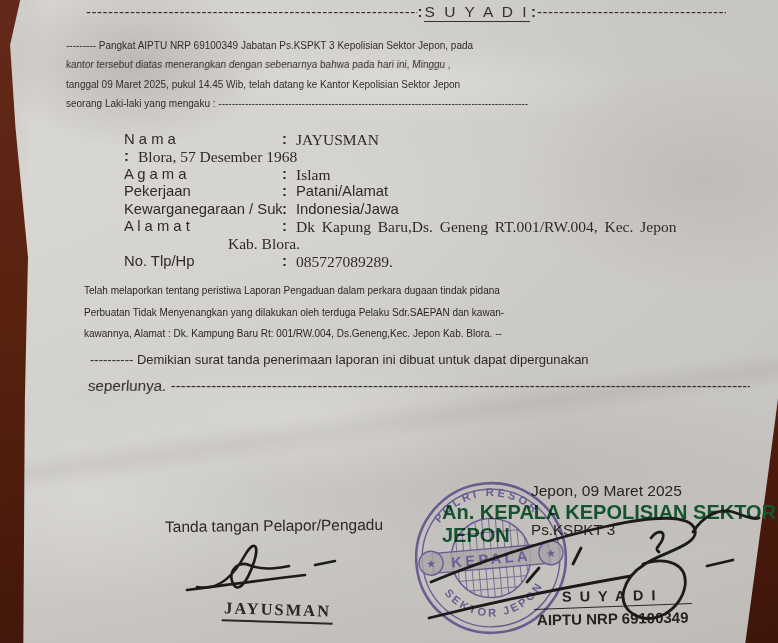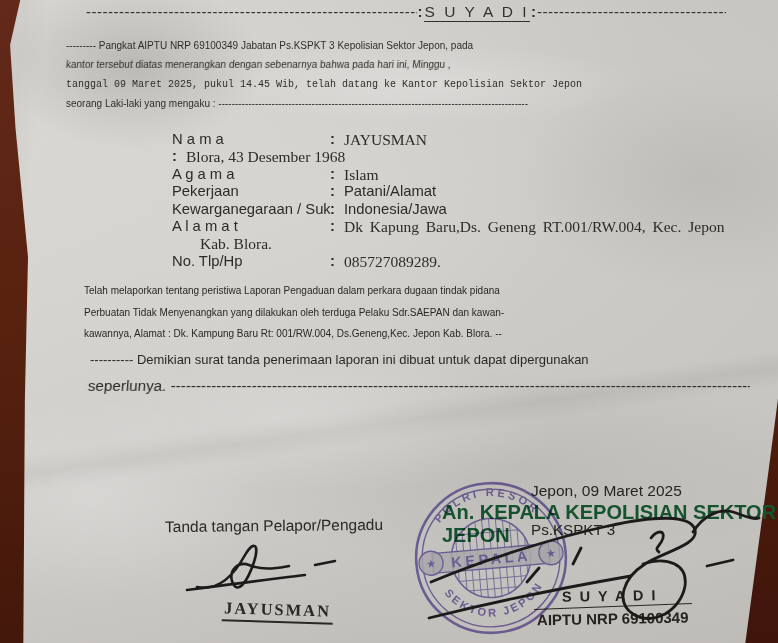--- a/index.html
+++ b/index.html
@@ -34,30 +34,30 @@
   .nowrap{white-space:nowrap;overflow:hidden;}
   
   .title-row{top:3px;left:86px;width:640px;display:flex;align-items:baseline;font-size:15px;color:#34312d;}
   .dash-fill{flex:1 1 0;min-width:0;white-space:nowrap;overflow:hidden;letter-spacing:.5px;}
   .dash-left{flex-grow:1.75;}
   .title-name{font-size:15.5px;letter-spacing:2.5px;border-bottom:1.6px solid #34312d;padding:0 1px;font-weight:500;}
   .title-colon{font-weight:600;padding:0 1px;}
   
   .intro{top:36px;left:66px;width:684px;font-size:10px;line-height:19.3px;color:#302d29;}
   .intro .l2{filter:blur(.55px);transform:skewX(-6deg);}
-  .intro .l3{filter:blur(.35px);font-family:Liberation Mono, monospace;}
+  .intro .l3{filter:blur(.35px);}
   
   .fields{top:131px;left:124px;width:640px;font-size:14.8px;line-height:17.4px;color:#2e2b27;}
-  .frow{display:flex;align-items:center;margin-left:48px;}
+  .frow{display:flex;align-items:center;}
   .flabel{width:158px;flex-shrink:0;white-space:nowrap;overflow:hidden;}
   .fcolon{width:12px;flex-shrink:0;font-weight:600;}
   .fval{margin-left:2px;white-space:nowrap;}
   .serif{font-family:"Liberation Serif",serif;font-size:15.5px;}
   .wide{word-spacing:3px;}
-  .val2{margin-left:76px;}
+  .val2{margin-left:104px;}
   
   .report{top:280px;left:84px;width:658px;font-size:10px;line-height:21.5px;font-weight:500;color:#2a2723;}
   .closing1{top:352px;left:90px;width:660px;font-size:13px;font-weight:500;color:#2b2824;}
   .closing2{top:377px;left:88px;width:662px;font-size:15.2px;font-weight:500;color:#2b2824;filter:blur(.4px);transform:skewX(-5deg);}
   
   .sig-caption{top:517px;left:165px;font-size:15.5px;color:#2c2925;transform:rotate(-.6deg);}
   .reporter-name{top:600px;left:222px;font-family:"Liberation Serif",serif;font-size:16.5px;font-weight:bold;letter-spacing:2px;color:#2b2824;border-bottom:2.2px solid #2b2824;transform:rotate(1.8deg);padding:0 2px 1px;}
   .place-date{top:482px;left:531px;font-size:15.5px;font-weight:500;color:#28251f;}
   .authority{top:501px;left:442px;font-size:20px;font-weight:700;color:#14532d;}
   .position{top:521px;left:531px;font-size:15.2px;font-weight:500;color:#28251f;}
@@ -92,21 +92,21 @@
 </div>
 
 <div class="abs fields layer-text">
   <div class="frow">
     <span class="flabel">N a m a</span>
       <span class="fcolon">:</span>
       <span class="fval serif">JAYUSMAN</span>
   </div>
   <div class="frow">
       <span class="fcolon">:</span>
-      <span class="fval serif">Blora, 43 Desember 1968</span>
+      <span class="fval serif">Blora, 57 Desember 1968</span>
   </div>
   <div class="frow">
     <span class="flabel">A g a m a</span>
       <span class="fcolon">:</span>
       <span class="fval serif">Islam</span>
   </div>
   <div class="frow">
     <span class="flabel">Pekerjaan</span>
       <span class="fcolon">:</span>
       <span class="fval">Patani/Alamat</span>

